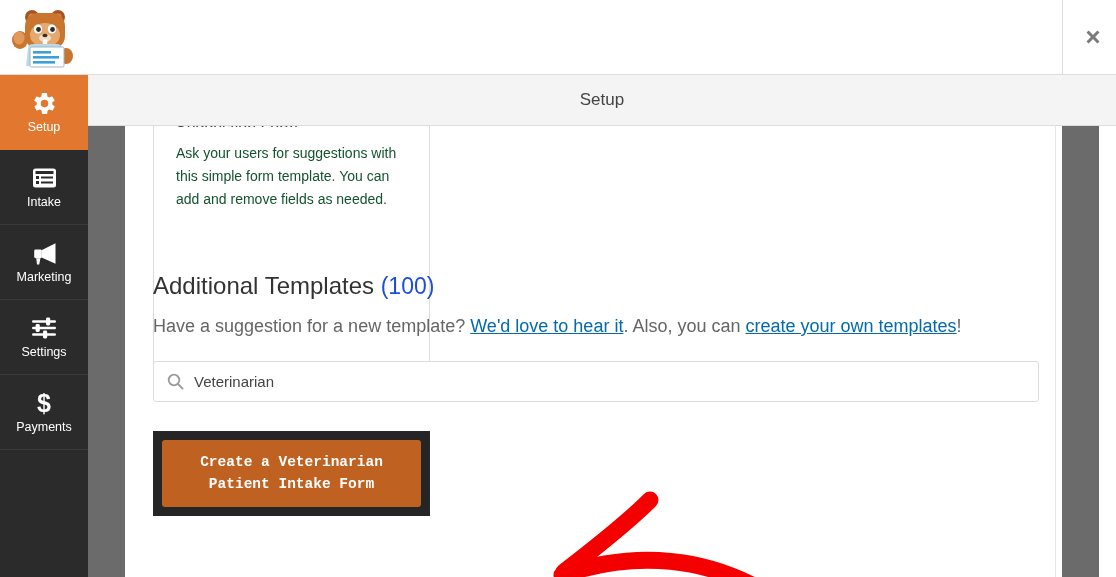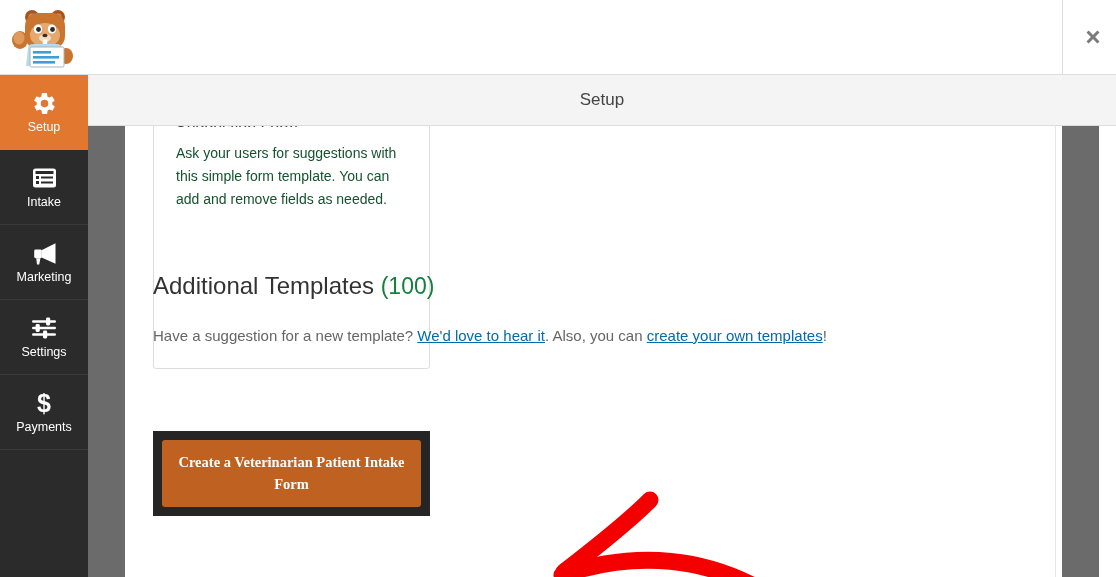--- a/index.html
+++ b/index.html
@@ -150,27 +150,27 @@
   
   .section-heading {
     position: absolute;
     left: 28px; top: 146px;
     font-size: 24px;
     color: #333333;
     font-weight: 400;
     white-space: nowrap;
   }
   .section-heading .count {
-    color: #15803d;
+    color: #1d4ed8;
     font-size: 23px;
   }
   .section-sub {
     position: absolute;
-    left: 28px; top: 201px;
-    font-size: 15px;
+    left: 28px; top: 190px;
+    font-size: 18px;
     color: #666666;
     white-space: nowrap;
   }
   .section-sub a {
     color: #036aab;
     text-decoration: underline;
   }
 
   
   .search-box {
@@ -209,21 +209,21 @@
     background: #252525;
     padding: 9px;
   }
   .cta-button {
     width: 100%;
     height: 100%;
     background: #bf6121;
     border: none;
     border-radius: 3px;
     color: #ffffff;
-    font-family: Liberation Serif, serif;
+    font-family: Liberation Mono, monospace;
     font-size: 14.5px;
     font-weight: bold;
     line-height: 1.45;
     cursor: pointer;
     display: flex;
     align-items: center;
     justify-content: center;
     text-align: center;
     padding: 0 14px;
   }
@@ -380,20 +380,29 @@
 
     <div class="section-heading">
       <span>Additional Templates</span>
       <span class="count">(100)</span>
     </div>
 
     <div class="section-sub">
       <span>Have a suggestion for a new template? </span><a href="#">We'd love to hear it</a><span>. Also, you can </span><a href="#">create your own templates</a><span>!</span>
     </div>
 
+    <div class="search-box">
+      <span class="search-icon">
+        <svg width="17" height="17" viewBox="0 0 17 17">
+          <circle cx="7" cy="7" r="5.3" fill="none" stroke="#9a9a9a" stroke-width="1.8"></circle>
+          <line x1="11" y1="11" x2="15.6" y2="15.6" stroke="#9a9a9a" stroke-width="1.9" stroke-linecap="round"></line>
+        </svg>
+      </span>
+      <input class="search-input" type="text" value="Veterinarian" style="">
+    </div>
 
     <div class="cta-frame">
       <button class="cta-button">Create a Veterinarian Patient Intake Form</button>
     </div>
 
     <div class="annotation">
       <svg width="270" height="165" viewBox="0 0 270 165">
         <g fill="none" stroke="#f40000" stroke-width="17" stroke-linecap="round" stroke-linejoin="round">
 
           <path d="M22 89 C 90 66, 170 66, 243 118"></path>

